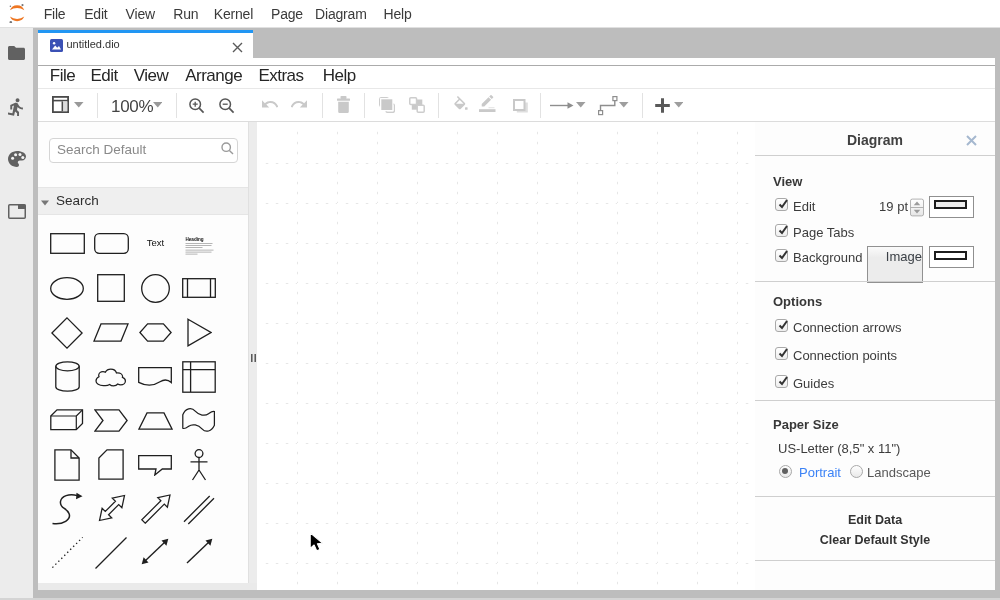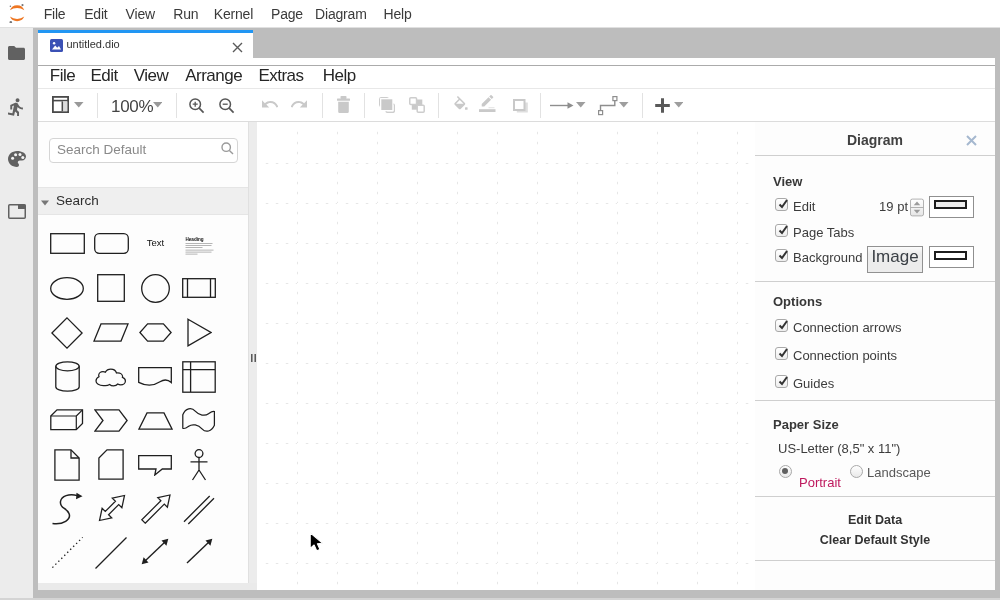--- a/index.html
+++ b/index.html
@@ -394,21 +394,21 @@
           <path d="M3.5 7.5 L6 10 L11 3" fill="none" stroke="#333" stroke-width="2"></path>
         </svg>
       </div>
 <span class="abs" style="left:38px;top:103px">Page Tabs</span>
 <div class="abs cb" style="left:20px;top:127px">
         <svg width="15" height="15" viewBox="0 0 15 15">
           <path d="M3.5 7.5 L6 10 L11 3" fill="none" stroke="#333" stroke-width="2"></path>
         </svg>
       </div>
 <span class="abs" style="left:38px;top:128px">Background</span>
-<div class="abs" style="left:112px;top:124px;width:56px;height:27px;border:1.5px solid #919191;background:linear-gradient(#fbfbfb,#ececec 30%,#ececec);text-align:center;font-size:17px;color:#3b4046;line-height:19px">Image</div>
+<div class="abs" style="left:112px;top:124px;width:56px;height:37px;border:1.5px solid #919191;background:linear-gradient(#fbfbfb,#ececec 30%,#ececec);text-align:right;font-size:13px;color:#3b4046;line-height:19px">Image</div>
 <div class="abs" style="left:174px;top:124px;width:45px;height:22px;border:1.5px solid #8f8f8f;background:#fff"></div>
 <div class="abs" style="left:178.5px;top:128.5px;width:33.5px;height:9px;border:2px solid #1d1d1d;background:#ffffff"></div>
 <div class="abs hr" style="top:159px"></div>
 <div class="abs sechdr" style="left:18px;top:172px">Options</div>
 <div class="abs cb" style="left:20px;top:197px">
         <svg width="15" height="15" viewBox="0 0 15 15">
           <path d="M3.5 7.5 L6 10 L11 3" fill="none" stroke="#333" stroke-width="2"></path>
         </svg>
       </div>
 <span class="abs" style="left:38px;top:198px">Connection arrows</span>
@@ -430,21 +430,21 @@
 <svg class="abs" style="left:24px;top:343px" width="13" height="13" viewBox="0 0 13 13">
         <defs>
           <linearGradient id="rg24" x1="0" y1="0" x2="0" y2="1">
             <stop offset="0" stop-color="#ffffff"></stop>
             <stop offset="1" stop-color="#e8e8e8"></stop>
           </linearGradient>
         </defs>
         <circle cx="6.5" cy="6.5" r="6" fill="url(#rg24)" stroke="#a9a9a9" stroke-width="1"></circle>
         <circle cx="6" cy="6" r="3" fill="#606060"></circle>
       </svg>
-<span class="abs" style="left:44px;top:353px;color:#be185d">Portrait</span>
+<span class="abs" style="left:44px;top:343px;color:#3b82f6">Portrait</span>
 <svg class="abs" style="left:95px;top:343px" width="13" height="13" viewBox="0 0 13 13">
         <defs>
           <linearGradient id="rg95" x1="0" y1="0" x2="0" y2="1">
             <stop offset="0" stop-color="#ffffff"></stop>
             <stop offset="1" stop-color="#e8e8e8"></stop>
           </linearGradient>
         </defs>
         <circle cx="6.5" cy="6.5" r="6" fill="url(#rg95)" stroke="#a9a9a9" stroke-width="1"></circle>
       </svg>
 <span class="abs" style="left:112px;top:343px;color:#585858">Landscape</span>

